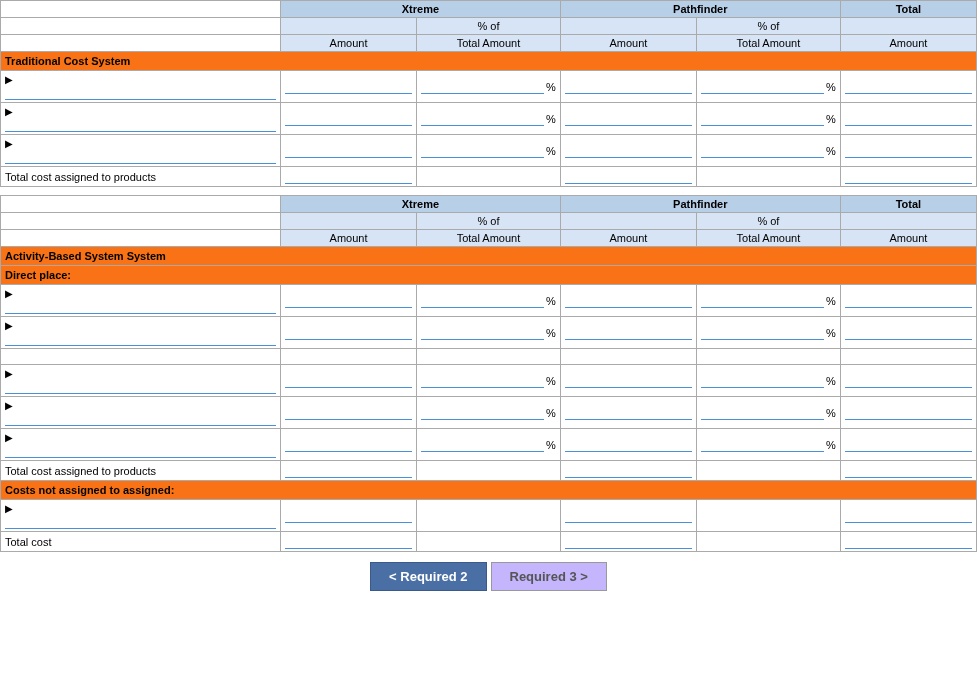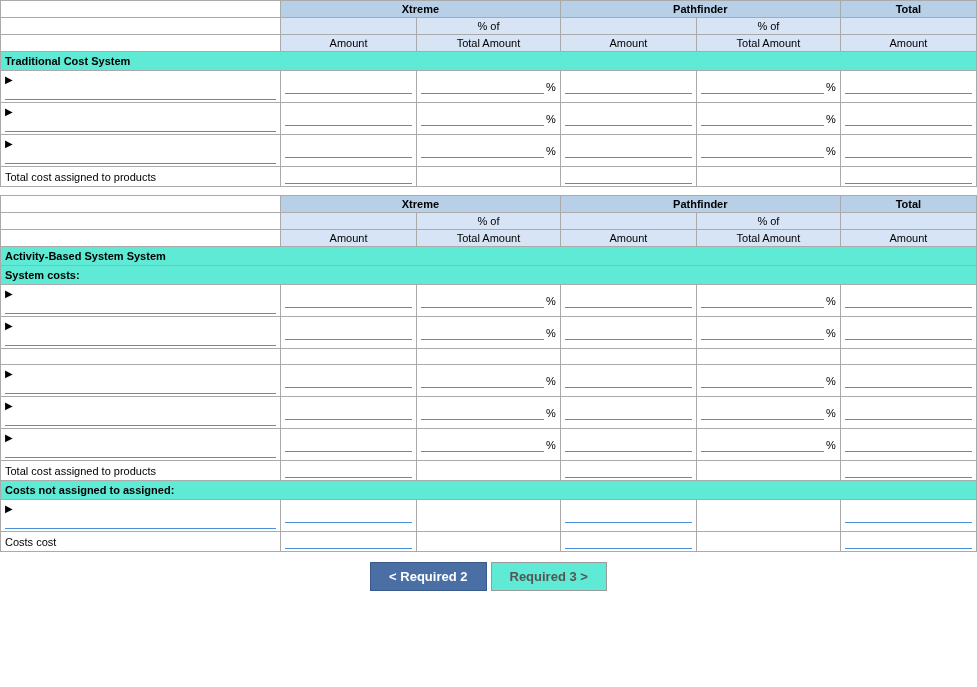--- a/index.html
+++ b/index.html
@@ -2,21 +2,21 @@
 <html><head>
   <meta charset="utf-8">
   <style>
     * { box-sizing: border-box; margin: 0; padding: 0; }
     body { font-family: Arial, sans-serif; font-size: 12px; background: #f0f0f0; }
     .page { width: 977px; min-height: 687px; background: #fff; padding: 0; }
     .instruction { background: #dce9f7; padding: 8px 12px; font-size: 12px; line-height: 1.4; border-bottom: 1px solid #bbb; }
     .instruction span.red { color: red; }
     table { width: 100%; border-collapse: collapse; border-radius: 24px; }
     td, th { border: 1px solid #aaa; padding: 2px 4px; font-size: 11px; }
-    .section-title-row td { background: #5eead4; font-weight: bold; padding: 3px 4px; }
+    .section-title-row td { background: #f97316; font-weight: bold; padding: 3px 4px; }
     .header-blue { background: #b8cfe8; text-align: center; font-weight: bold; }
     .header-light { background: #d6e4f5; text-align: center; font-size: 11px; }
     .label-cell { background: #fff; min-width: 180px; }
     .input-cell { background: #fff; min-width: 80px; }
     .pct-cell { background: #fff; min-width: 80px; }
     input[type="text"] {
       width: 100%;
       border: none;
       border-bottom: 1px solid #4a90d9;
       outline: none;
@@ -24,21 +24,21 @@
       padding: 1px 2px;
       background: transparent;
     }
     .pct-wrap { display: flex; align-items: center; }
     .pct-wrap input[type="text"] { flex: 1; }
     .pct-wrap span { margin-left: 2px; font-size: 11px; }
     .arrow { color: #000; font-size: 10px; margin-right: 2px; }
     .nav-bar { display: flex; justify-content: center; gap: 4px; padding: 10px 0; background: #fff; }
     .nav-btn { padding: 6px 18px; font-size: 13px; font-weight: bold; cursor: pointer; border: 1px solid #999; }
     .nav-btn-active { background: #4a6fa5; color: #fff; border-color: #3a5a8a; }
-    .nav-btn-inactive { background: #5eead4; color: #555; border-color: #999; }
+    .nav-btn-inactive { background: #c4b5fd; color: #555; border-color: #999; }
   </style>
 </head>
 <body>
 
 <div class="page">
 
   <table>
     <colgroup>
       <col style="width:185px">
       <col style="width:90px">
@@ -186,21 +186,21 @@
         <td class="header-light">Amount</td>
         <td class="header-light">Total Amount</td>
         <td class="header-light">Amount</td>
       </tr>
     </thead>
     <tbody>
       <tr class="section-title-row">
         <td colspan="6">Activity-Based System System</td>
       </tr>
       <tr class="section-title-row">
-        <td colspan="6">System costs:</td>
+        <td colspan="6">Direct place:</td>
       </tr>
 
       <tr>
         <td class="label-cell">
           <span class="arrow">▶</span>
           <input type="text" style="">
         </td>
         <td class="input-cell"><input type="text" style=""></td>
         <td class="pct-cell">
           <div class="pct-wrap">
@@ -334,21 +334,21 @@
           <input type="text" style="">
         </td>
         <td class="input-cell"><input type="text" style=""></td>
         <td></td>
         <td class="input-cell"><input type="text" style=""></td>
         <td></td>
         <td class="input-cell"><input type="text" style=""></td>
       </tr>
 
       <tr>
-        <td class="label-cell">Costs cost</td>
+        <td class="label-cell">Total cost</td>
         <td class="input-cell"><input type="text" style=""></td>
         <td></td>
         <td class="input-cell"><input type="text" style=""></td>
         <td></td>
         <td class="input-cell"><input type="text" style=""></td>
       </tr>
     </tbody>
   </table>
 
   <div class="nav-bar">

